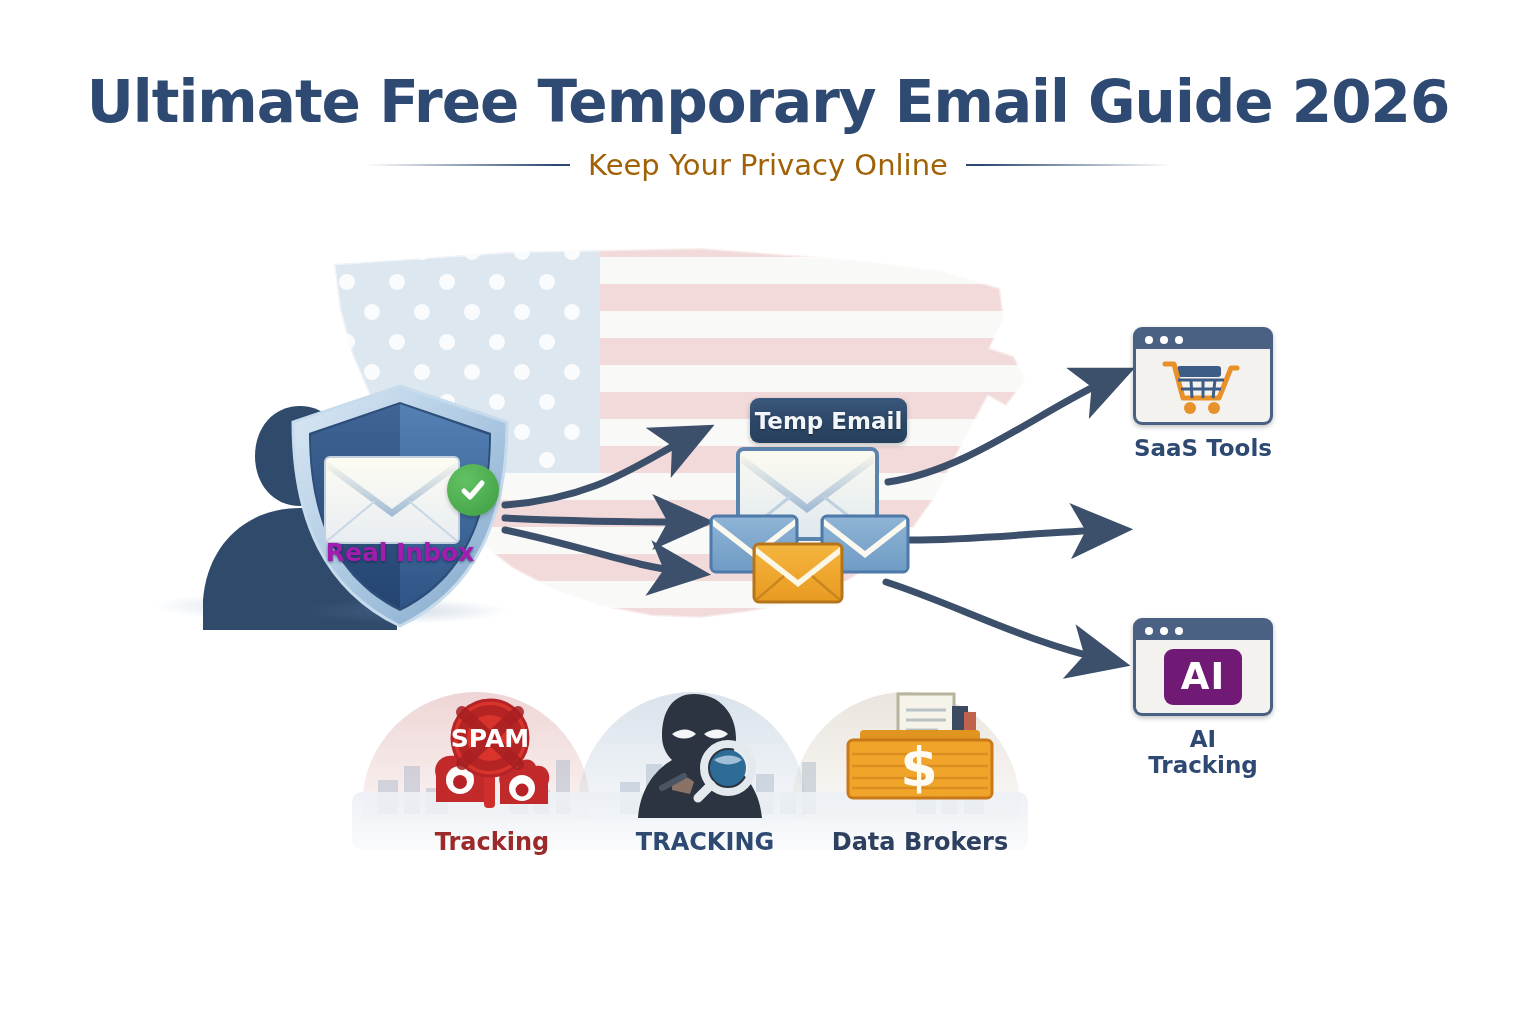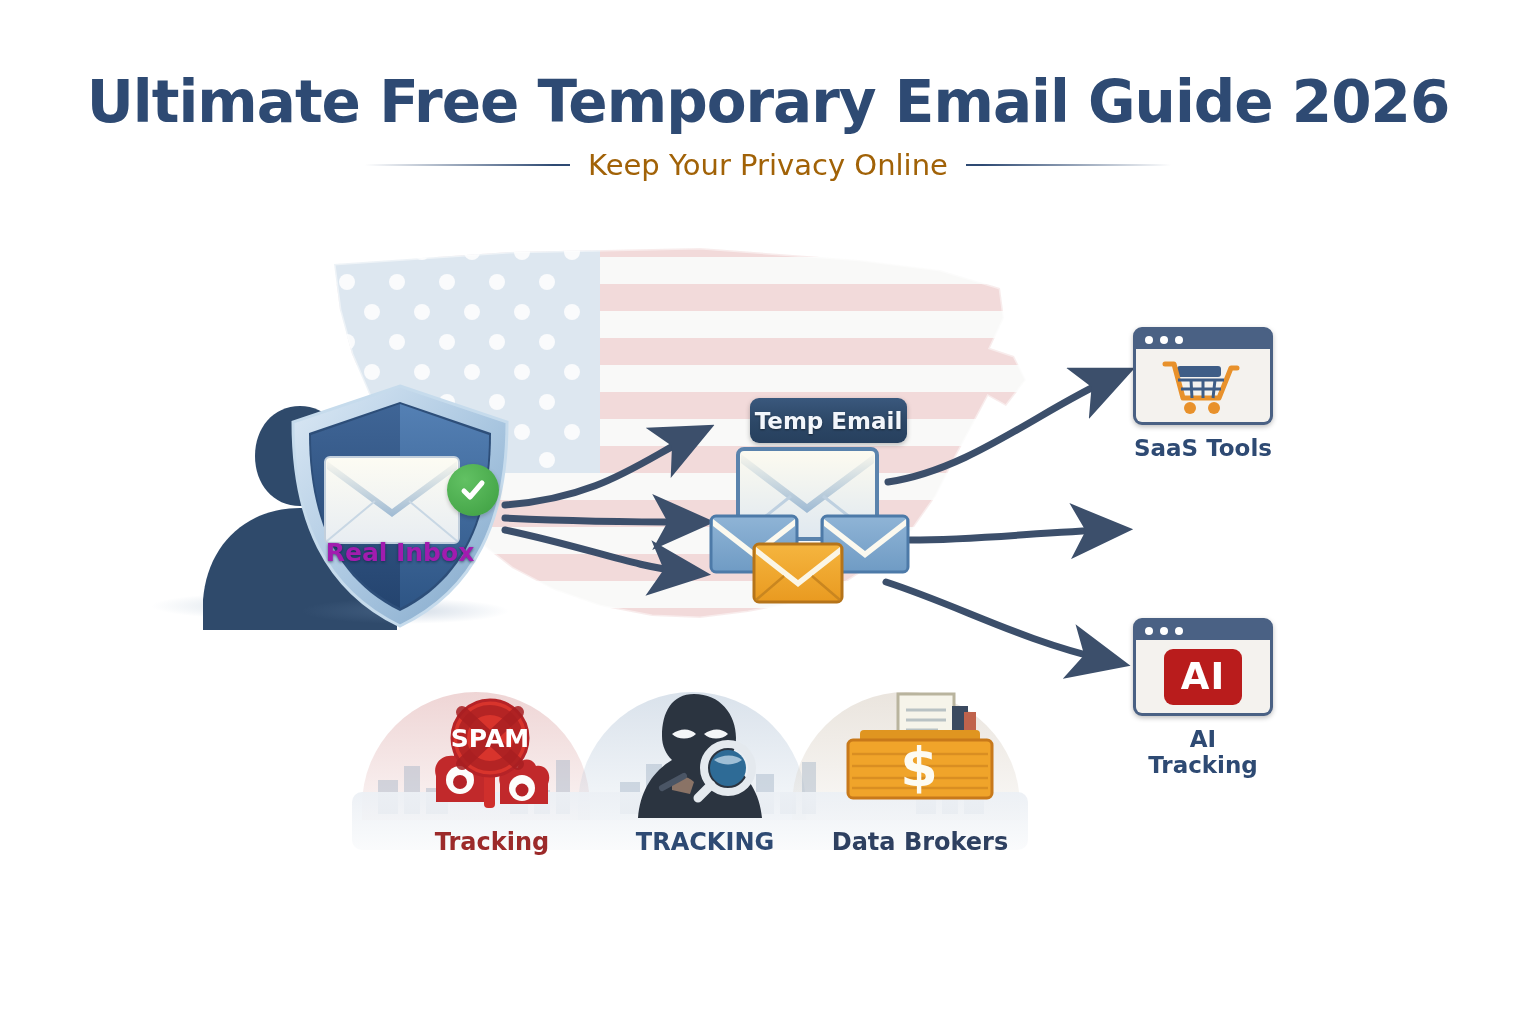--- a/index.html
+++ b/index.html
@@ -109,21 +109,21 @@
   .card .clabel{
     margin-top:10px;text-align:center;
     font-family:"DejaVu Sans", sans-serif;font-weight:700;font-size:23px;color:#2e4a73;
   }
   #card-saas{left:1133px;top:327px;}
   #card-news{left:1133px;top:482px;}
   #card-ai{left:1133px;top:618px;}
 
   .ai-chip{
     width:78px;height:56px;border-radius:9px;
-    background:#b91c1c;
+    background:#701a75;
     display:flex;align-items:center;justify-content:center;
     font-family:"DejaVu Sans", sans-serif;font-weight:700;font-size:37px;color:#fff;
     letter-spacing:1px;
   }
 
   
   .threat-band{position:absolute;left:360px;top:672px;width:660px;height:190px;}
   .arc{position:absolute;bottom:42px;width:228px;height:128px;border-radius:114px 114px 0 0;}
   .arc.a1{left:2px;background:linear-gradient(180deg,rgba(214,150,150,.40),rgba(226,190,188,.16));}
   .arc.a2{left:218px;background:linear-gradient(180deg,rgba(166,186,208,.42),rgba(200,214,228,.16));}

